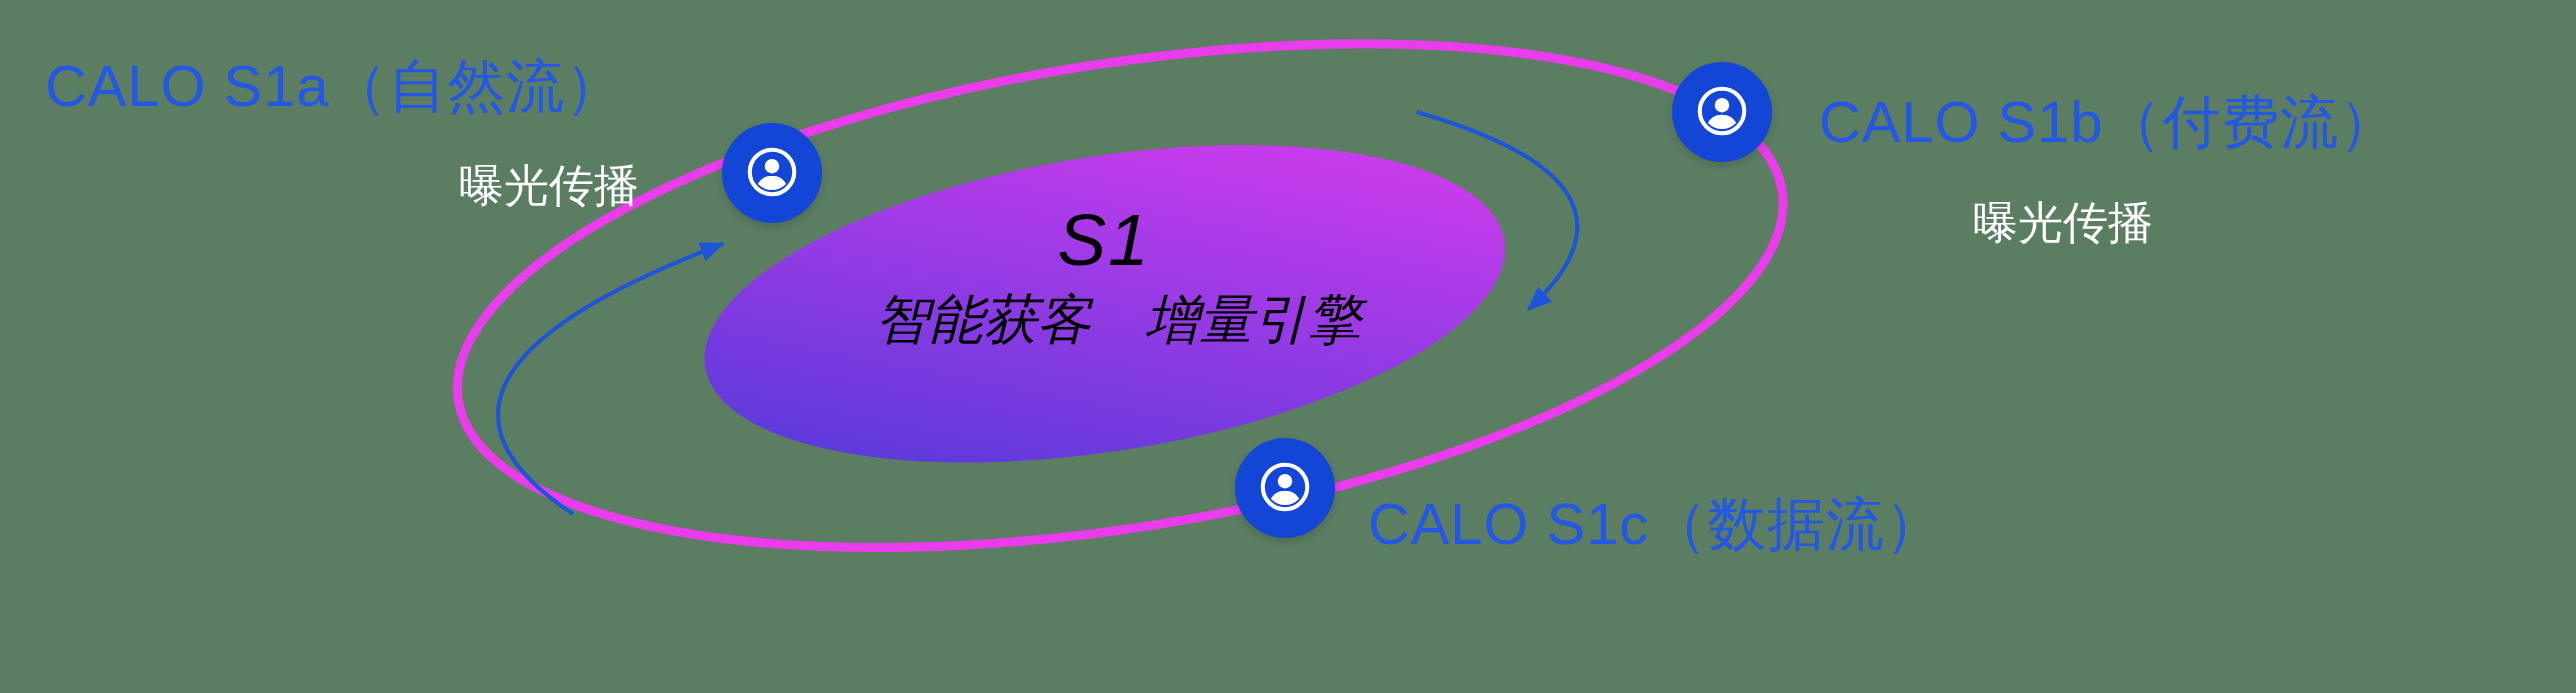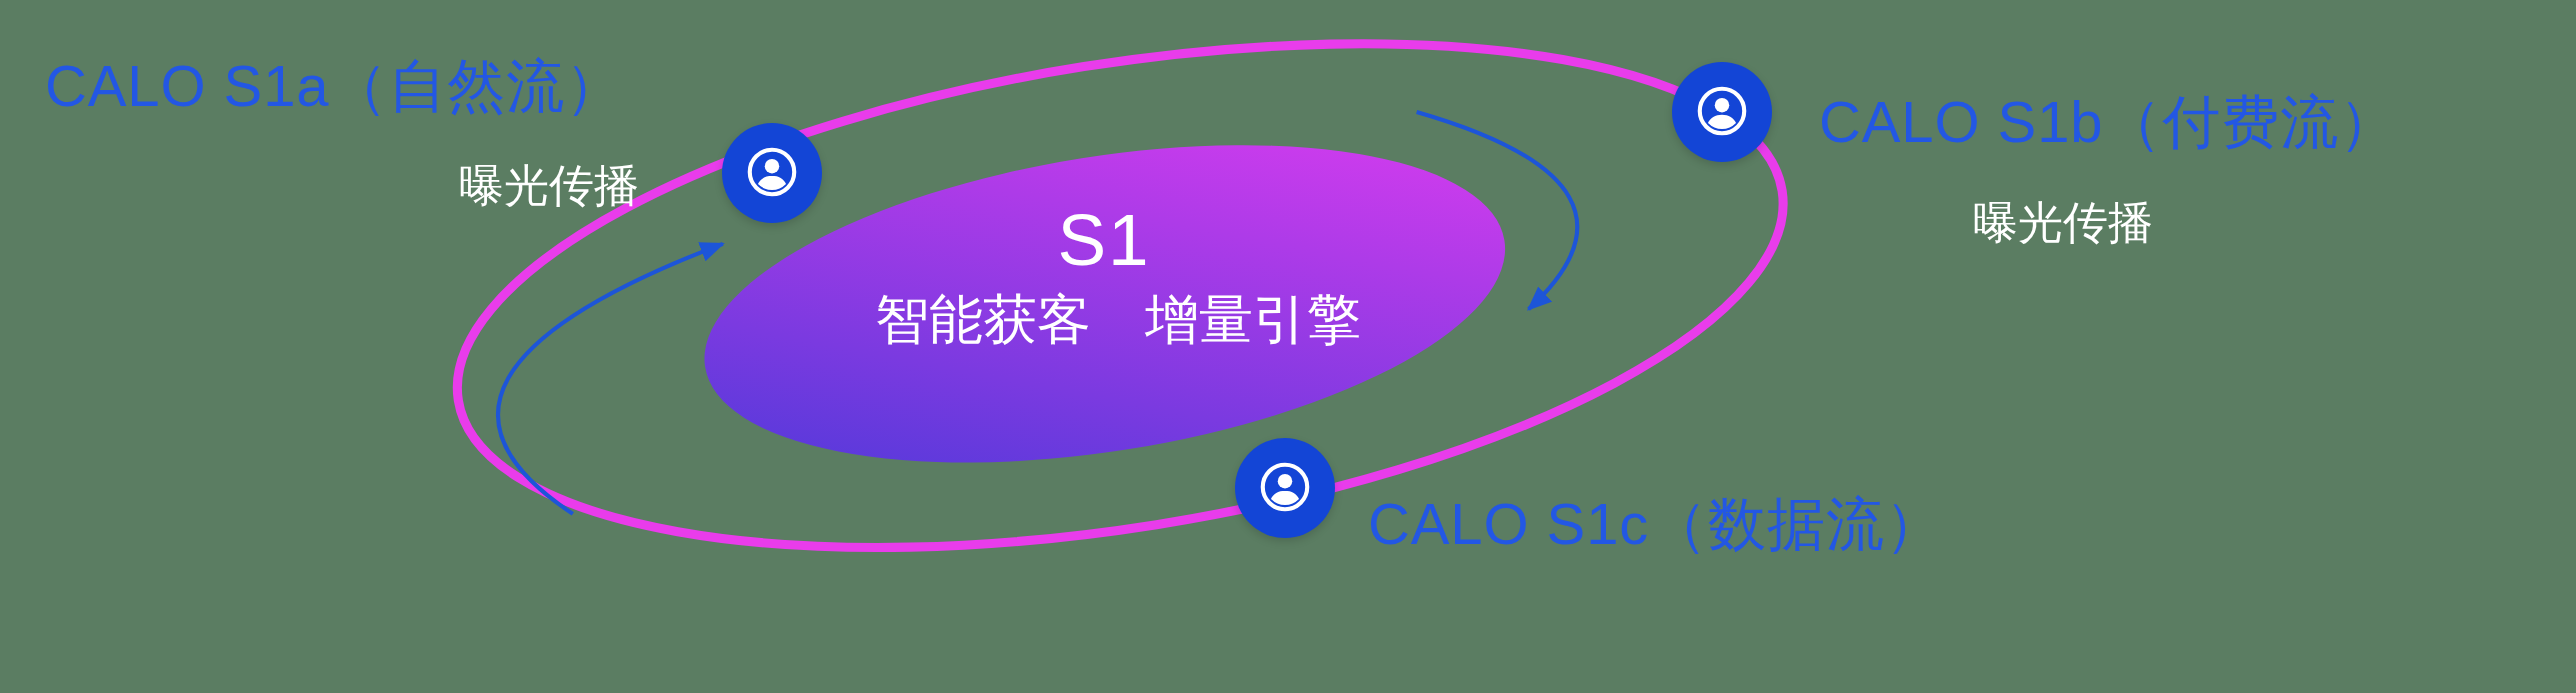--- a/index.html
+++ b/index.html
@@ -19,23 +19,24 @@
   .diagram-svg {
     position: absolute;
     left: 0;
     top: 0;
     width: 2576px;
     height: 694px;
   }
   .core-text {
     position: absolute;
     transform: translateX(-50%);
-    color: #ffffff;
+    color: #000000;
     text-align: center;
     white-space: nowrap;
+    font-style: italic;
   }
   .core-title {
     left: 1104px;
     top: 198px;
     font-size: 73px;
     font-weight: 500;
     letter-spacing: 1.8px;
   }
   .core-subtitle {
     left: 1118px;

